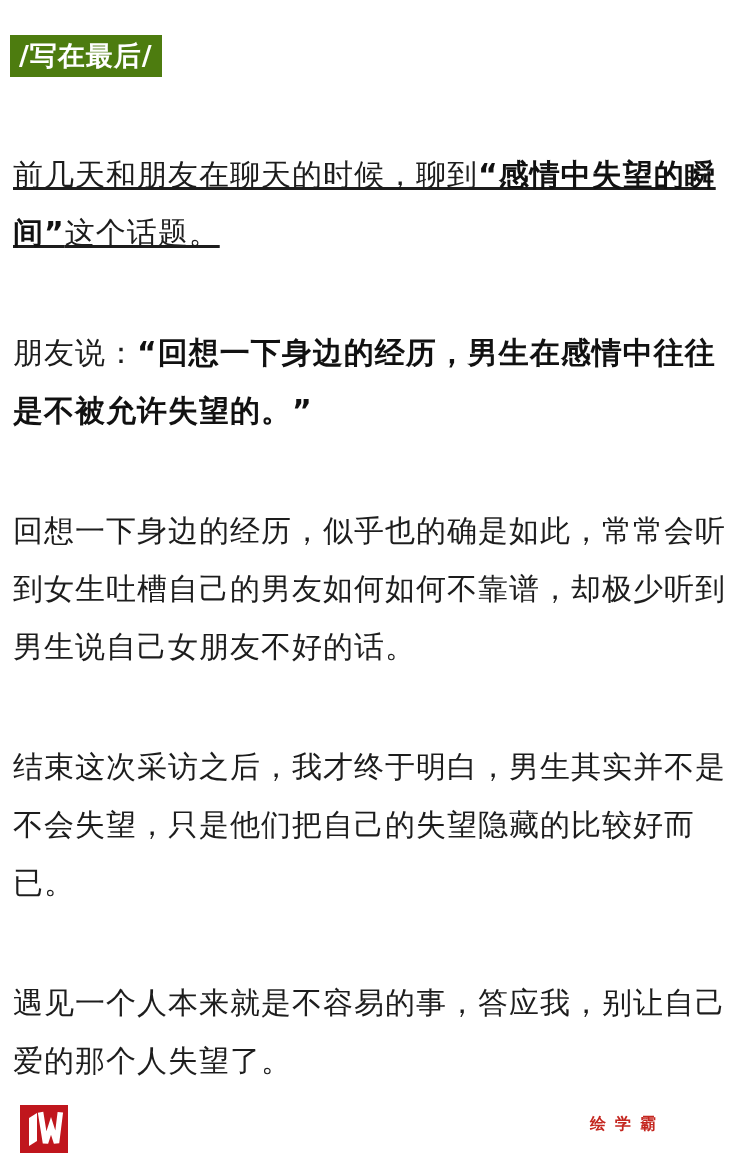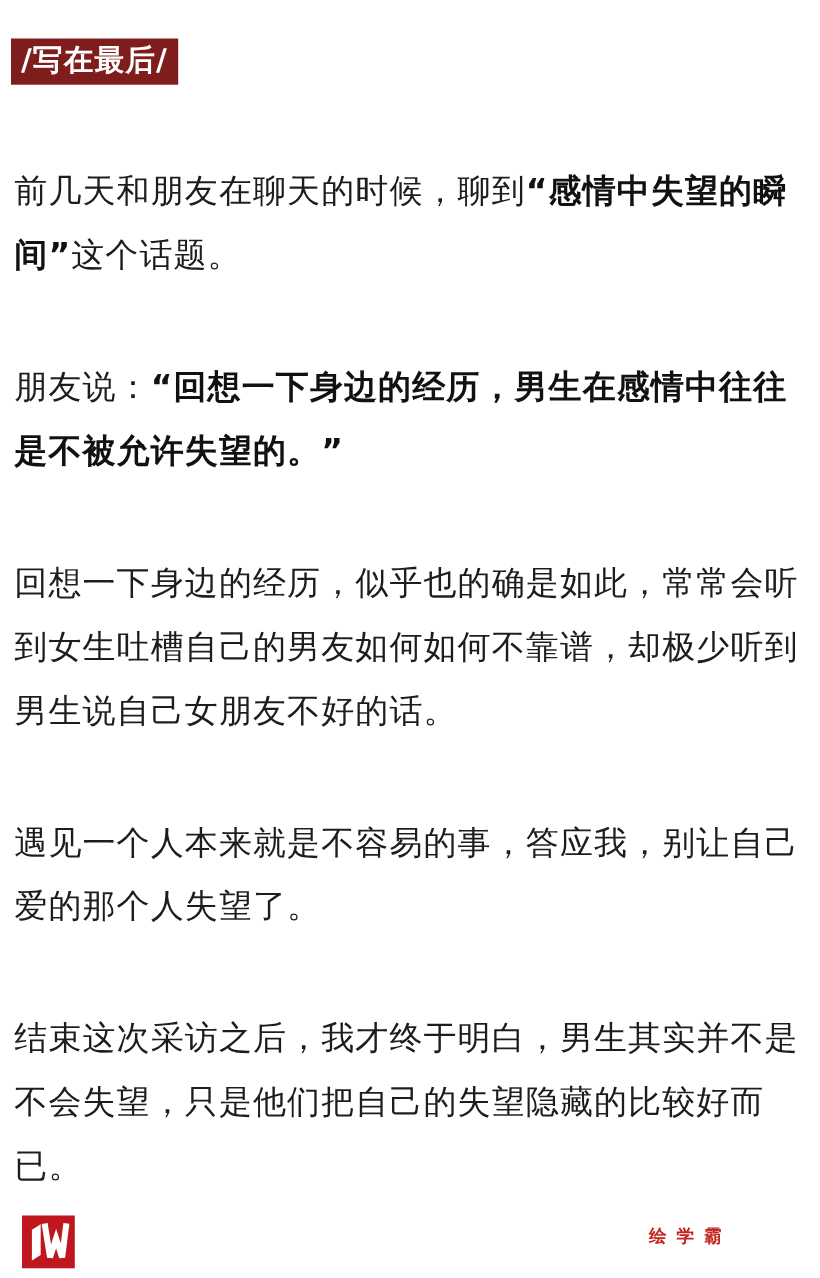--- a/index.html
+++ b/index.html
@@ -29,21 +29,21 @@
     padding: 0 13px;
   }
   .para {
     font-size: 30px;
     line-height: 58px;
     letter-spacing: 1px;
     font-weight: 400;
     color: #1d1d1d;
     text-align: left;
   }
-  .para:first-child { margin-top: 69px; }
+  .para:first-child { margin-top: 69px; text-decoration: underline; }
   .para + .para { margin-top: 62px; }
   .para .b { font-weight: 700; color: #111111; }
   .footer {
     position: absolute;
     left: 0;
     top: 1100px;
     width: 745px;
     height: 62px;
   }
   .logo {
@@ -64,30 +64,30 @@
     letter-spacing: 9px;
     color: #c4261f;
     white-space: nowrap;
   }
 </style>
 </head>
 <body>
 
 <div class="page" style="background: rgb(255, 255, 255);">
 
-  <div class="badge" style="background: #7f1d1d; color: rgb(255, 255, 255);">
+  <div class="badge" style="background: #4d7c0f; color: rgb(255, 255, 255);">
     <span>/写在最后/</span>
   </div>
 
   <div class="article">
       <p class="para"><span>前几天和朋友在聊天的时候，聊到</span><span class="b">“感情中失望的瞬间”</span><span>这个话题。</span></p>
       <p class="para"><span>朋友说：</span><span class="b">“回想一下身边的经历，男生在感情中往往是不被允许失望的。”</span></p>
       <p class="para"><span>回想一下身边的经历，似乎也的确是如此，常常会听到女生吐槽自己的男友如何如何不靠谱，却极少听到男生说自己女朋友不好的话。</span></p>
+      <p class="para"><span>结束这次采访之后，我才终于明白，男生其实并不是不会失望，只是他们把自己的失望隐藏的比较好而已。</span></p>
       <p class="para"><span>遇见一个人本来就是不容易的事，答应我，别让自己爱的那个人失望了。</span></p>
-      <p class="para"><span>结束这次采访之后，我才终于明白，男生其实并不是不会失望，只是他们把自己的失望隐藏的比较好而已。</span></p>
     </div>
 
   <div class="footer">
     <div class="logo" style="background: rgb(192, 22, 29);">
       <svg viewBox="0 0 48 48" xmlns="http://www.w3.org/2000/svg" aria-hidden="true">
         <polygon points="9,13 17,8 17,36 9,41" fill="#ffffff"></polygon>
         <polyline points="21,10 25.5,38 31,21 36.5,38 40,10" fill="none" stroke="#ffffff" stroke-width="5.5" stroke-linecap="square" stroke-linejoin="miter"></polyline>
       </svg>
     </div>
     <div class="brand" style="color: rgb(196, 38, 31);">绘学霸</div>

